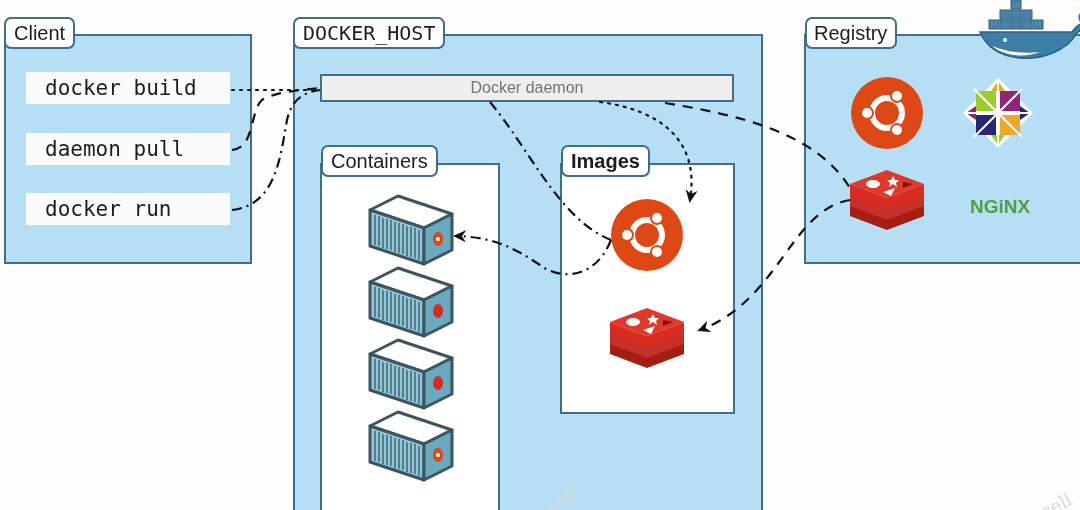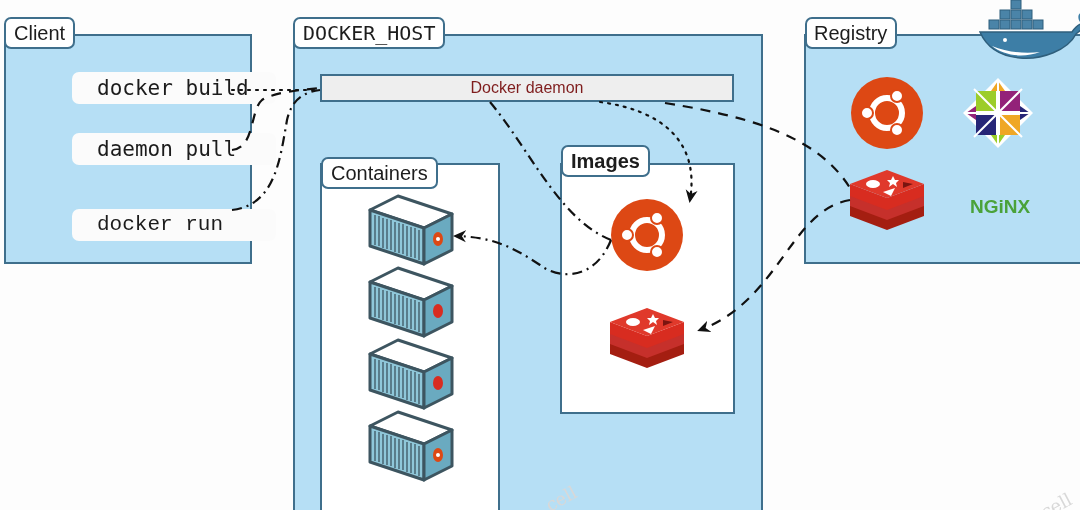--- a/index.html
+++ b/index.html
@@ -1,40 +1,40 @@
 <!DOCTYPE html>
 <html><head>
 <meta charset="utf-8">
 <style>
   html, body { margin: 0; padding: 0; }
   body { width: 1080px; height: 510px; background: #fdfdfd; position: relative; overflow: hidden; font-family: "Liberation Sans", sans-serif; }
   .panel { position: absolute; background: #b6dff5; border: 2px solid #3f6f8c; box-sizing: border-box; }
   .white-panel { position: absolute; background: #ffffff; border: 2px solid #3f6f8c; box-sizing: border-box; }
   .tab { position: absolute; background: #ffffff; border: 2px solid #3f6f8c; border-radius: 7px; box-sizing: border-box; color: #1d1d1d; font-size: 20px; padding: 0 8px; height: 32px; line-height: 28px; white-space: nowrap; }
   .tab.mono { font-family: "DejaVu Sans Mono", monospace; font-size: 20px; text-align: right; }
-  .cmd { position: absolute; left: 26px; width: 204px; height: 32px; background: #fbfbfb; border-radius: 7px; font-family: "DejaVu Sans Mono", monospace; font-size: 21px; line-height: 32px; color: #1c1c1c; padding-left: 25px; box-sizing: border-box; margin-left: 46px; }
-  .daemon { position: absolute; left: 320px; top: 74px; width: 414px; height: 28px; background: #eeeeee; border: 2px solid #3f6f8c; box-sizing: border-box; text-align: center; font-size: 16px; line-height: 24px; color: #7f1d1d; }
+  .cmd { position: absolute; left: 26px; width: 204px; height: 32px; background: #fbfbfb; border-radius: 0; font-family: "DejaVu Sans Mono", monospace; font-size: 21px; line-height: 32px; color: #1c1c1c; padding-left: 19px; box-sizing: border-box; }
+  .daemon { position: absolute; left: 320px; top: 74px; width: 414px; height: 28px; background: #eeeeee; border: 2px solid #3f6f8c; box-sizing: border-box; text-align: center; font-size: 16px; line-height: 24px; color: #737373; }
   svg.overlay { position: absolute; left: 0; top: 0; }
   .watermark { position: absolute; font-family: "DejaVu Serif", serif; color: #d8d8d8; font-size: 18px; transform: rotate(-28deg); }
 </style>
 </head>
 <body>
 
 <div class="panel" style="left:4px; top:34px; width:248px; height:230px;"></div>
 <div class="tab" style="left:4px; top:17px;">Client</div>
 <div class="cmd" style="top:72px;">docker build</div>
 <div class="cmd" style="top:133px;">daemon pull</div>
-<div class="cmd" style="top:209px;font-family:Liberation Mono, monospace;">docker run</div>
+<div class="cmd" style="top:193px;">docker run</div>
 
 <div class="panel" style="left:293px; top:34px; width:470px; height:490px;"></div>
 <div class="tab mono" style="left:293px; top:17px;">DOCKER_HOST</div>
 <div class="daemon">Docker daemon</div>
 
 <div class="white-panel" style="left:320px; top:163px; width:180px; height:350px;"></div>
-<div class="tab" style="left:321px; top:157px;">Containers</div>
+<div class="tab" style="left:321px; top:145px;">Containers</div>
 
 <div class="white-panel" style="left:560px; top:163px; width:175px; height:251px;"></div>
 <div class="tab" style="left:561px; top:145px;font-weight:bold;">Images</div>
 
 <div class="panel" style="left:804px; top:34px; width:290px; height:230px;"></div>
 <div class="tab" style="left:805px; top:17px;padding-left:7px;">Registry</div>
 
 <div class="watermark" style="left:545px; top:488px;">cell</div>
 <div class="watermark" style="left:1040px; top:495px;">cell</div>
 

